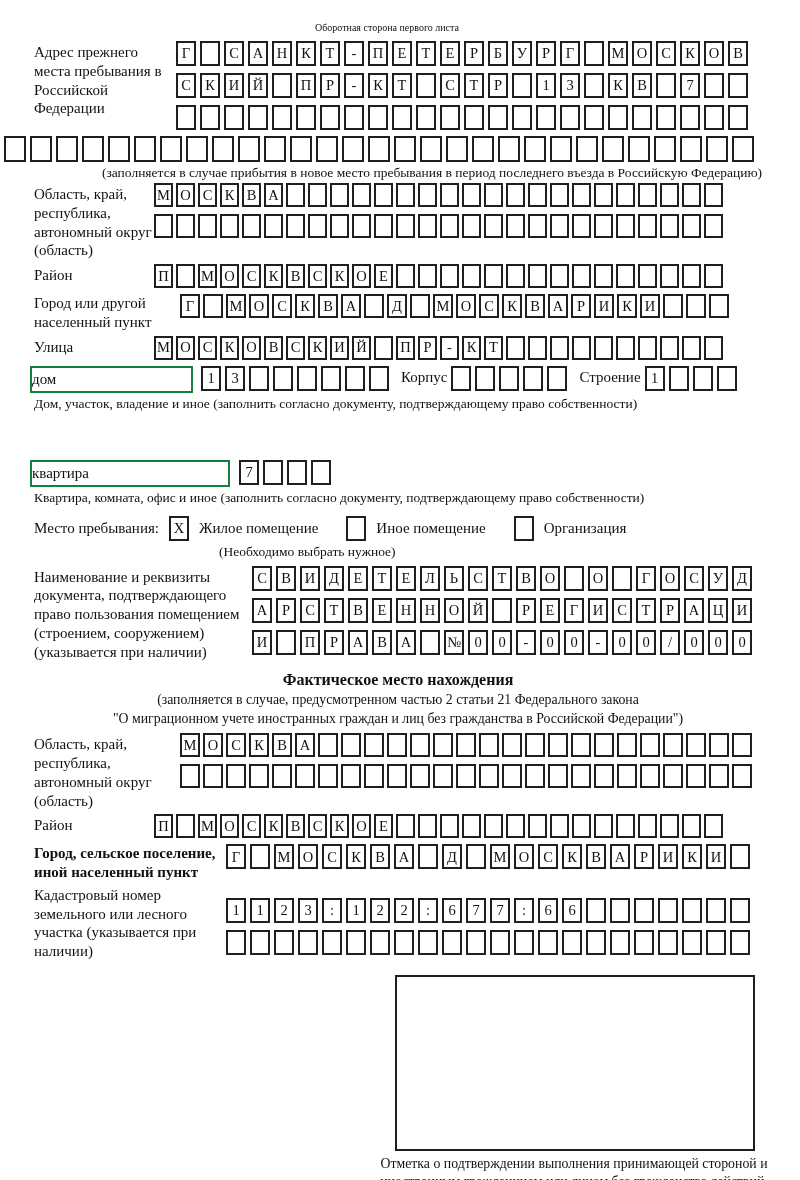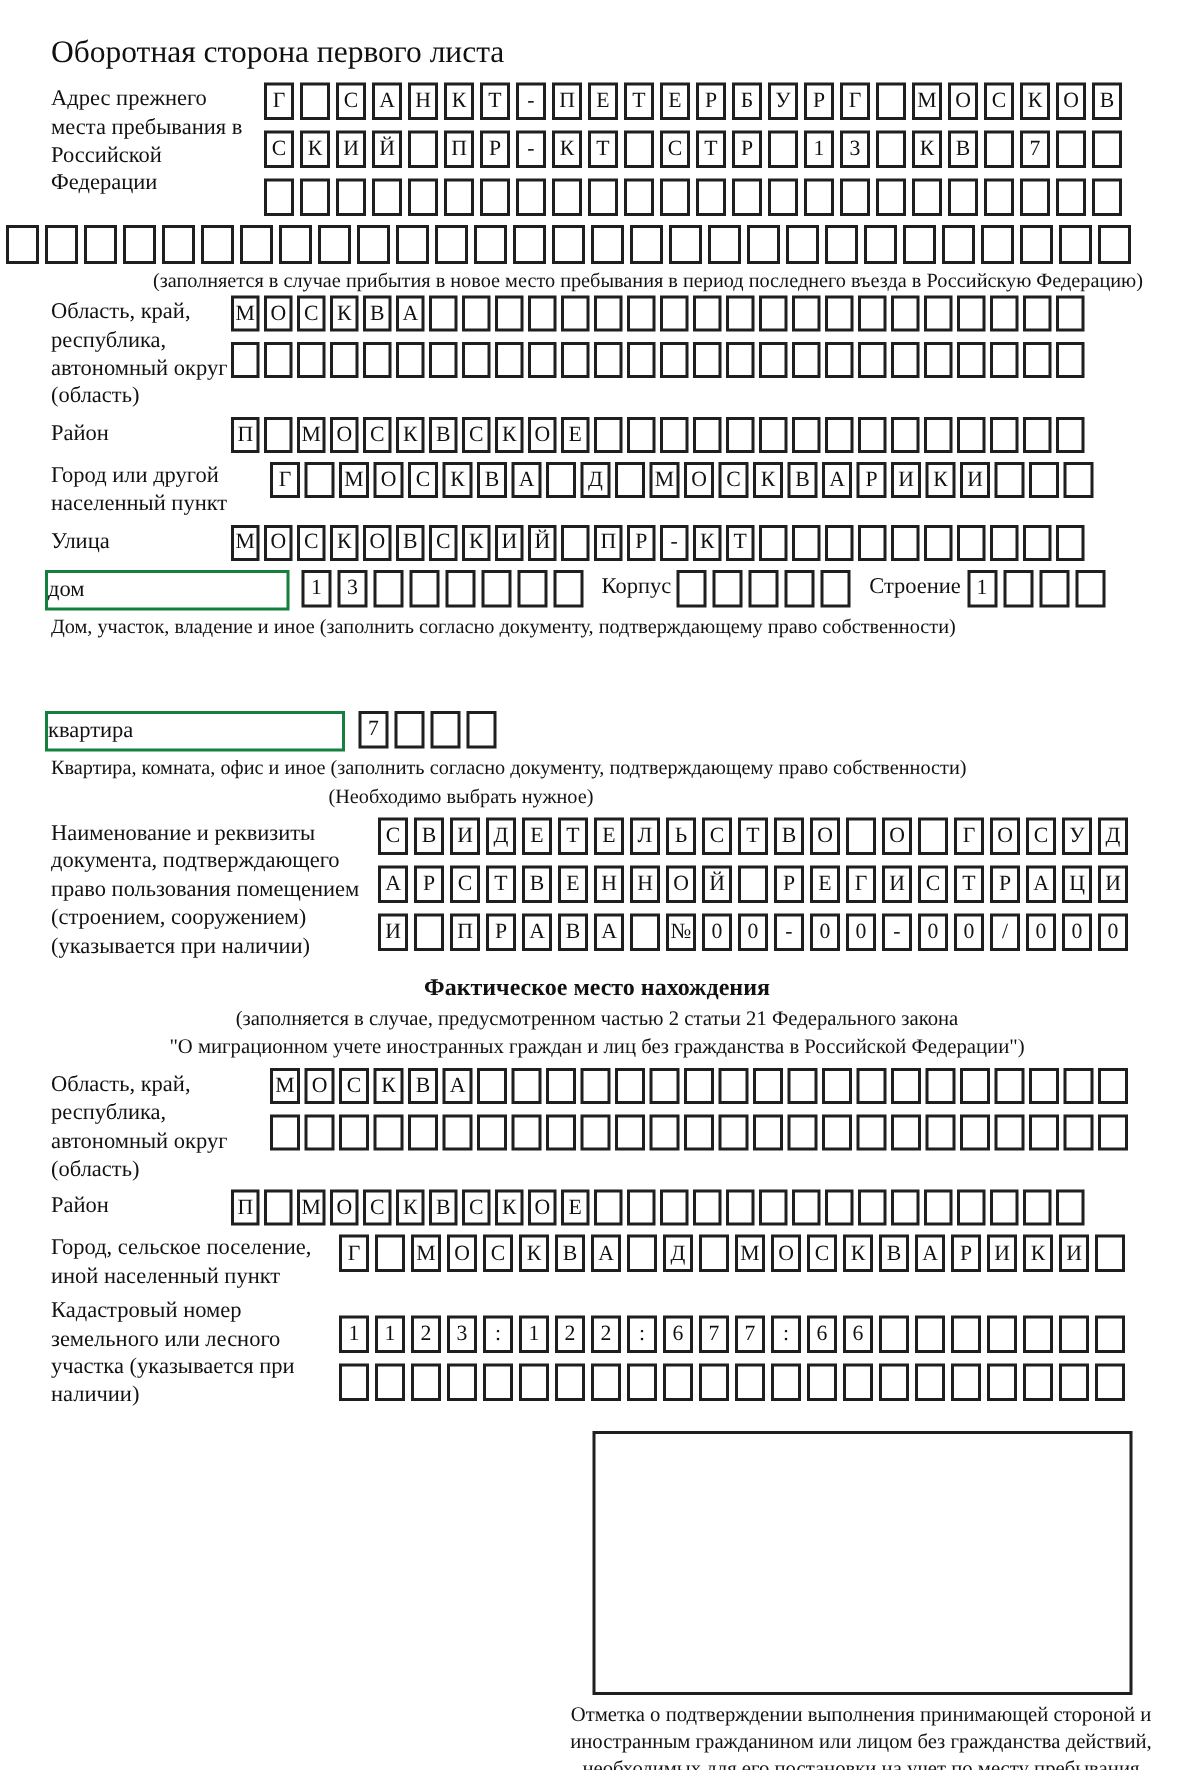--- a/index.html
+++ b/index.html
@@ -4,21 +4,21 @@
 <style>
   * { margin:0; padding:0; box-sizing:border-box; }
   html,body { background:#ffffff; }
   body {
     width:800px; height:1180px;
     font-family:"Liberation Serif", "DejaVu Serif", serif;
     color:#111; font-size:15px; position:relative; overflow:hidden;
   }
   .page { padding:14px 38px 0 34px; }
 
-  .header-right { text-align:left; padding-right:22px; padding-top:8px; font-size:21px; }
+  .header-right { text-align:center; padding-right:22px; padding-top:8px; font-size:10px; }
 
   
   .frow { display:flex; align-items:flex-start; margin-top:4px; }
   .flabel { flex:0 0 auto; line-height:1.25; padding-top:2px; }
 
   .cells { display:flex; flex-wrap:nowrap; }
   .cell {
     flex:0 0 auto; width:20px; height:25px; margin-right:4px;
     border:2px solid #1f1f1f; display:flex; align-items:center; justify-content:center;
     font-size:14.5px; line-height:1; background:#fff;
@@ -376,20 +376,29 @@
     </div>
     <div class="cells">
         <span class="cell">7</span>
         <span class="cell"></span>
         <span class="cell"></span>
         <span class="cell"></span>
       </div>
   </div>
   <div class="footnote">Квартира, комната, офис и иное (заполнить согласно документу, подтверждающему право собственности)</div>
 
+  <div class="stay-row">
+    <span class="stay-label">Место пребывания:</span>
+    <span class="cell">X</span>
+    <span class="opt-label">Жилое помещение</span>
+    <span class="cell"></span>
+    <span class="opt-label">Иное помещение</span>
+    <span class="cell"></span>
+    <span class="opt-label">Организация</span>
+  </div>
   <div class="footnote" style="margin-left:185px;">(Необходимо выбрать нужное)</div>
 
   <div class="frow mt6">
     <div class="flabel" style="width:218px;">Наименование и реквизиты документа, подтверждающего право пользования помещением (строением, сооружением) (указывается при наличии)</div>
     <div class="stack">
       <div class="cells">
           <span class="cell">С</span>
           <span class="cell">В</span>
           <span class="cell">И</span>
           <span class="cell">Д</span>
@@ -550,21 +559,21 @@
         <span class="cell"></span>
         <span class="cell"></span>
         <span class="cell"></span>
         <span class="cell"></span>
         <span class="cell"></span>
         <span class="cell"></span>
       </div>
   </div>
 
   <div class="frow">
-    <div class="flabel" style="width:192px;">Город, сельское поселение, иной населенный пункт</div>
+    <div class="flabel" style="width:192px;font-weight:bold;">Город, сельское поселение, иной населенный пункт</div>
     <div class="cells" style="margin-top:2px;">
         <span class="cell">Г</span>
         <span class="cell"></span>
         <span class="cell">М</span>
         <span class="cell">О</span>
         <span class="cell">С</span>
         <span class="cell">К</span>
         <span class="cell">В</span>
         <span class="cell">А</span>
         <span class="cell"></span>

